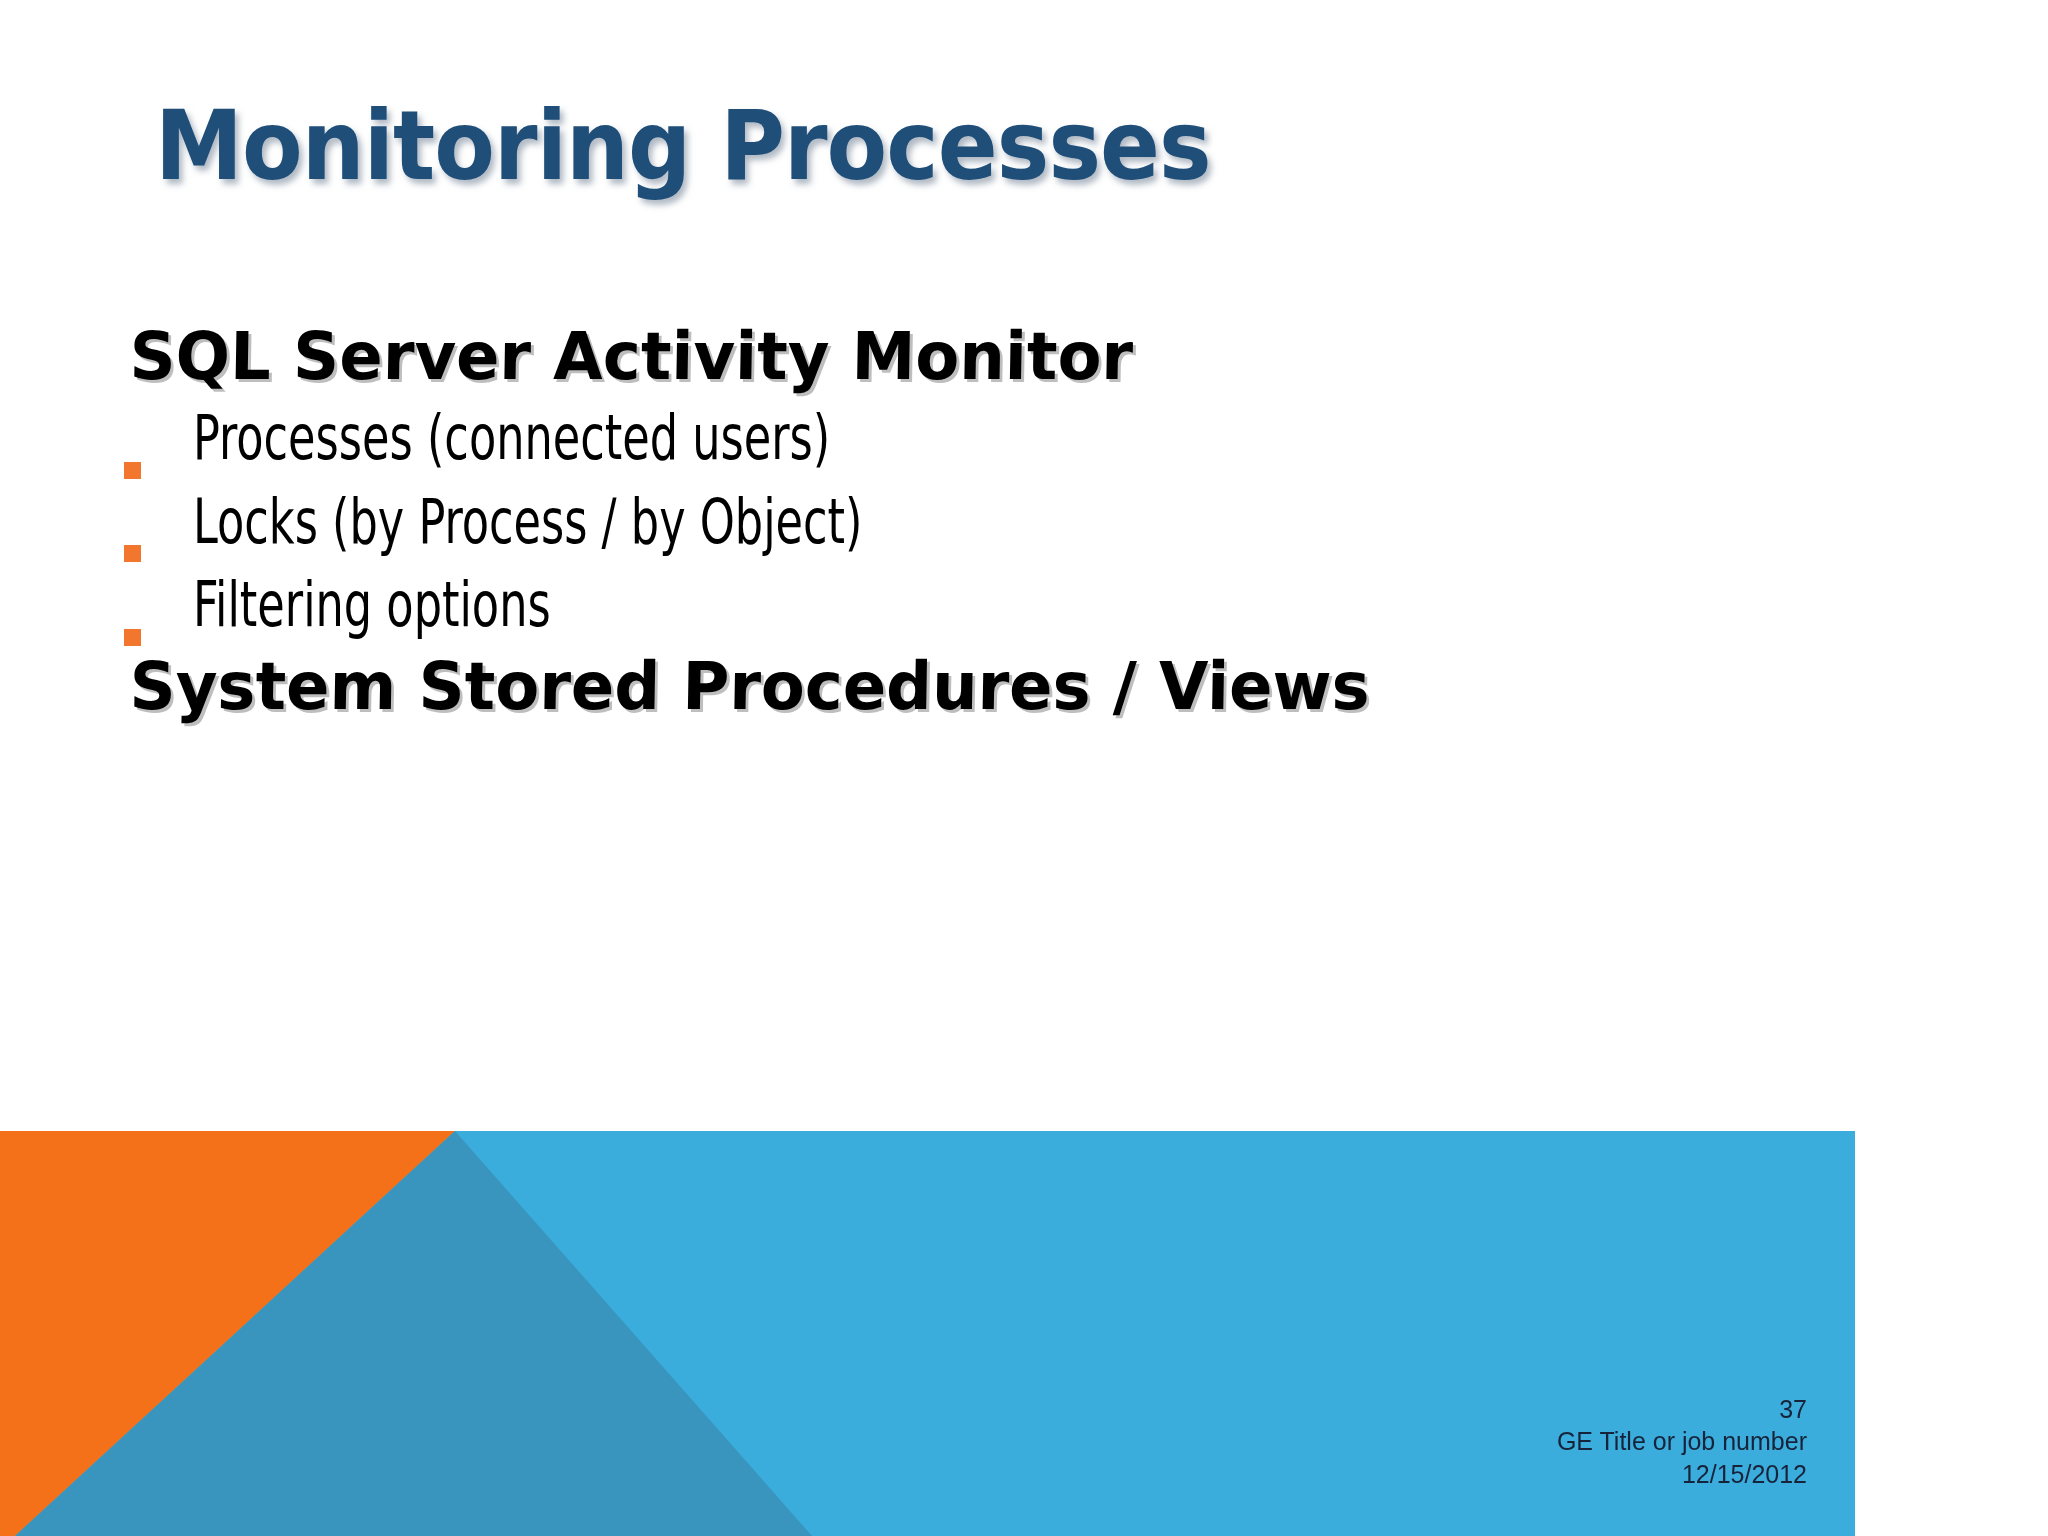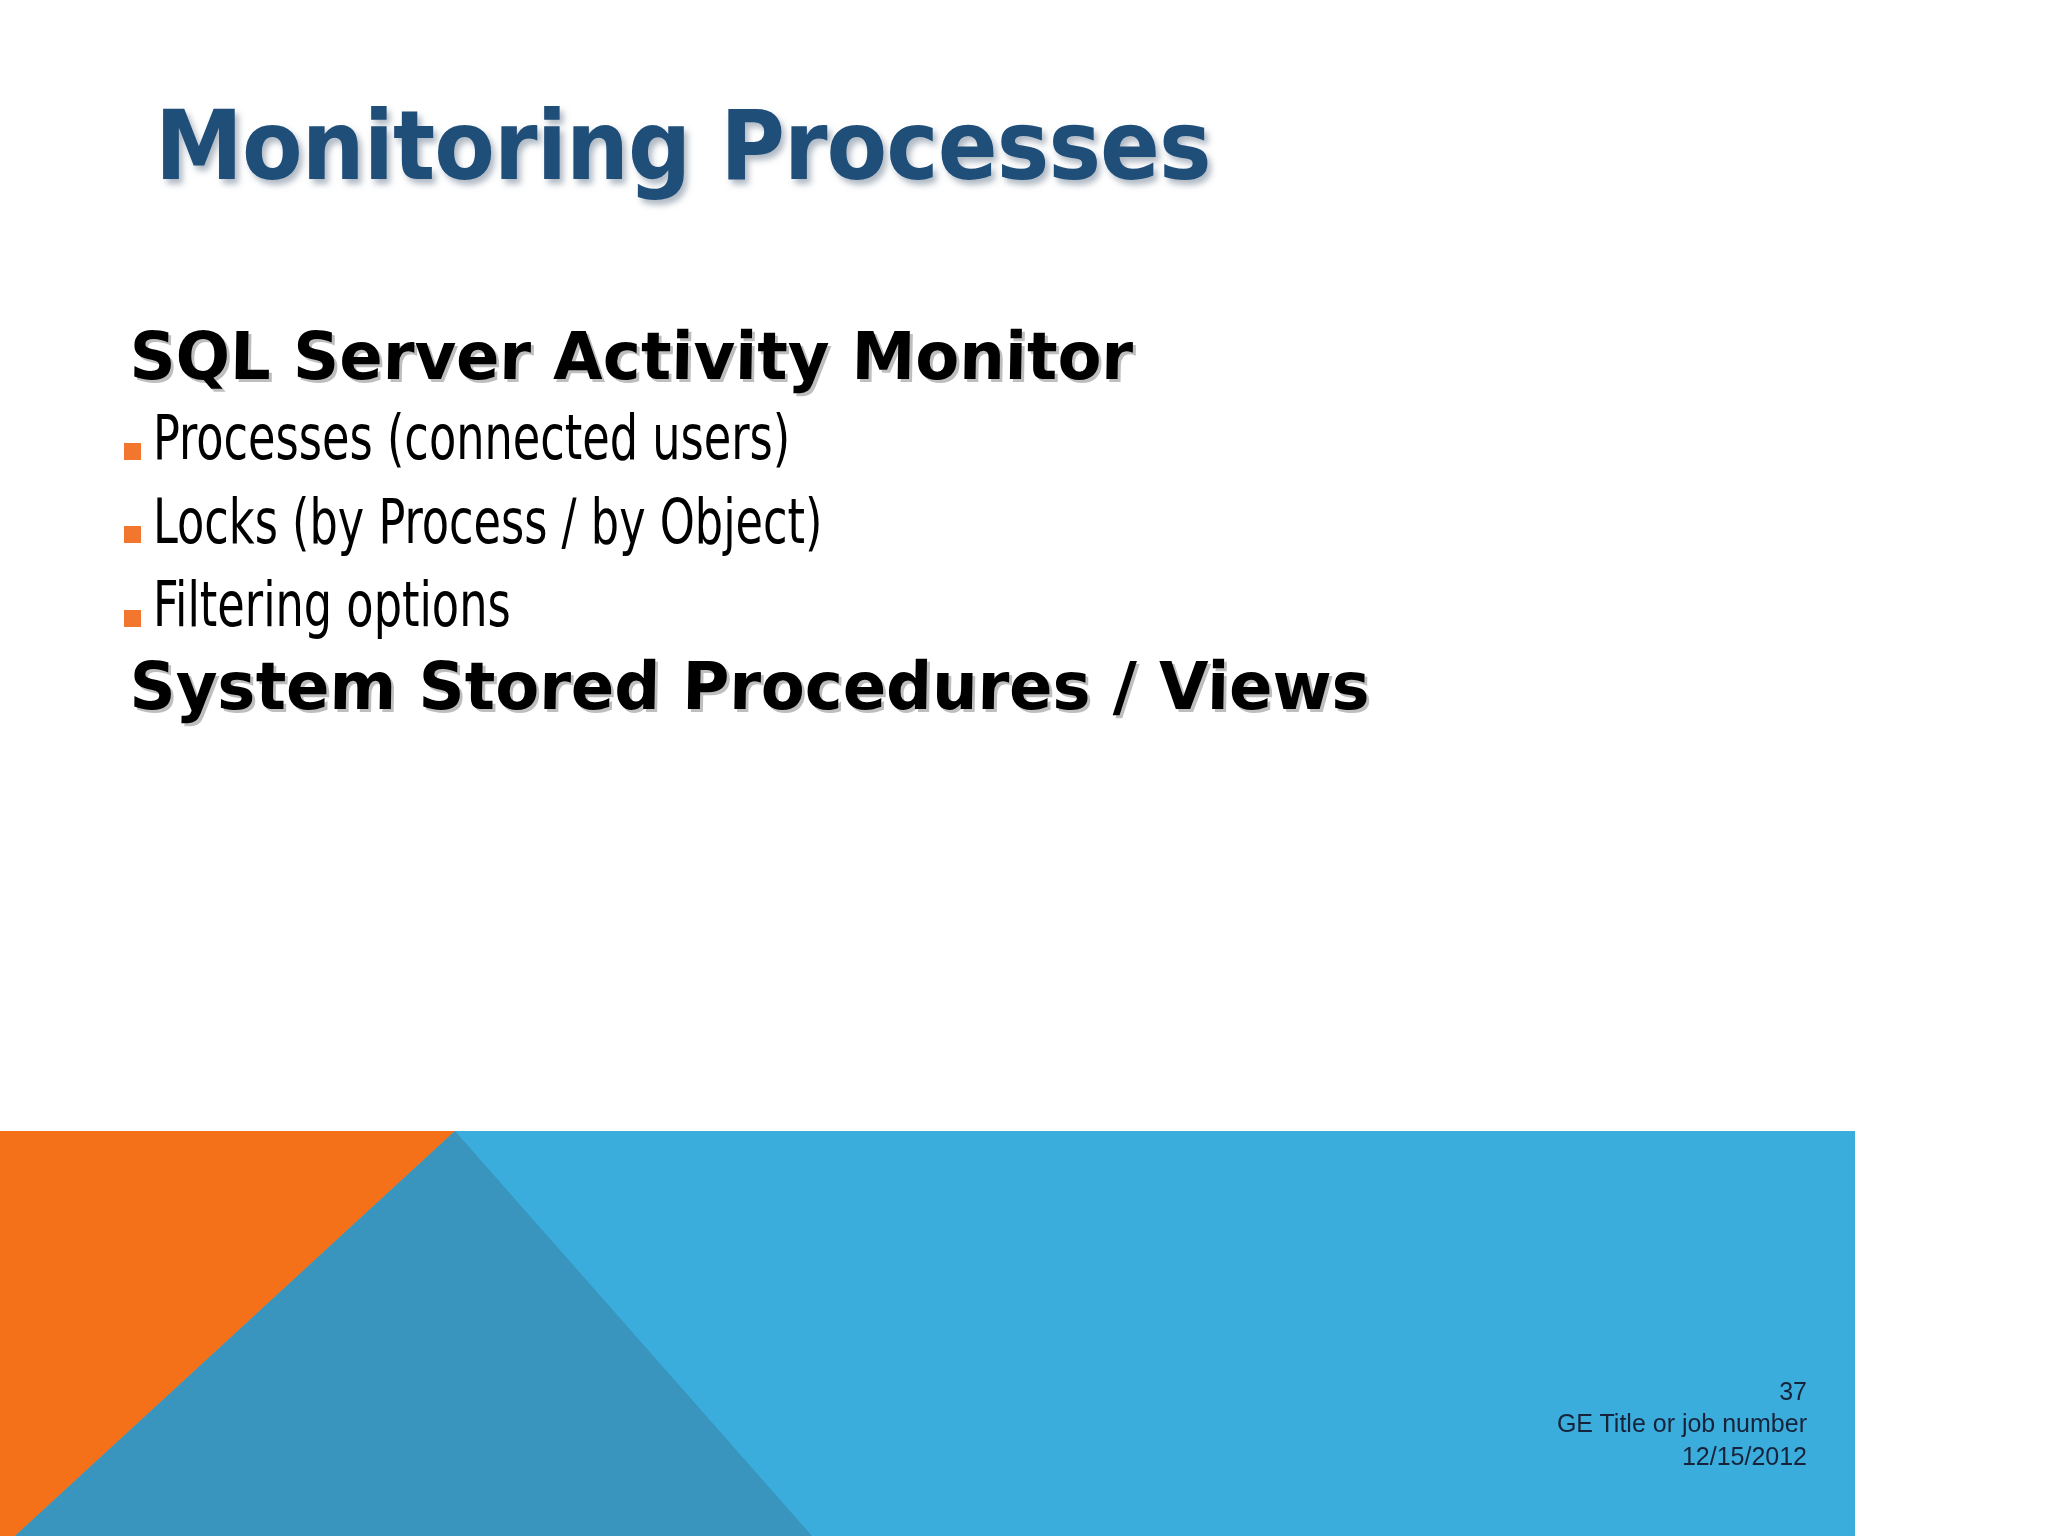--- a/index.html
+++ b/index.html
@@ -67,22 +67,23 @@
     line-height: 1.12;
   }
 
   .bullet-list {
     list-style: none;
     margin: 0;
     padding: 0;
   }
   .bullet-row {
     display: flex;
-    align-items: center;
+    align-items: flex-end;
     margin: 0 0 3px 0;
+    gap: 40px;
   }
   .bullet-marker {
     flex: 0 0 auto;
     width: 17px;
     height: 17px;
     background: #F2762E;
     margin-top: 26px;
     margin-right: 12px;
   }
   .bullet-text {
@@ -101,21 +102,21 @@
     align-items: flex-start;
     margin-left: 29px;
     position: relative;
     z-index: 5;
   }
 
   
   #footer {
     position: absolute;
     right: 48px;
-    bottom: 64px;
+    bottom: 46px;
     text-align: right;
     font-family: "Liberation Sans", sans-serif;
     font-size: 25px;
     color: #16233A;
     line-height: 1.30;
   }
   #footer div { white-space: nowrap; }
 </style>
 </head>
 <body>

